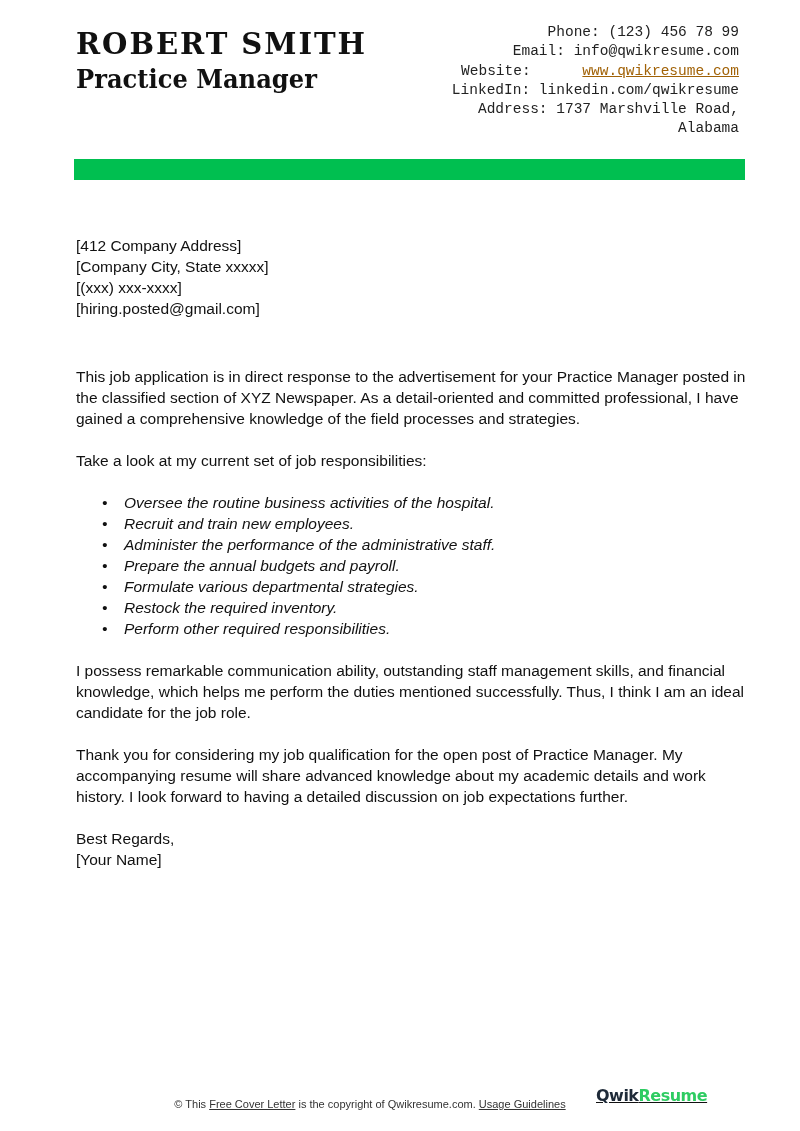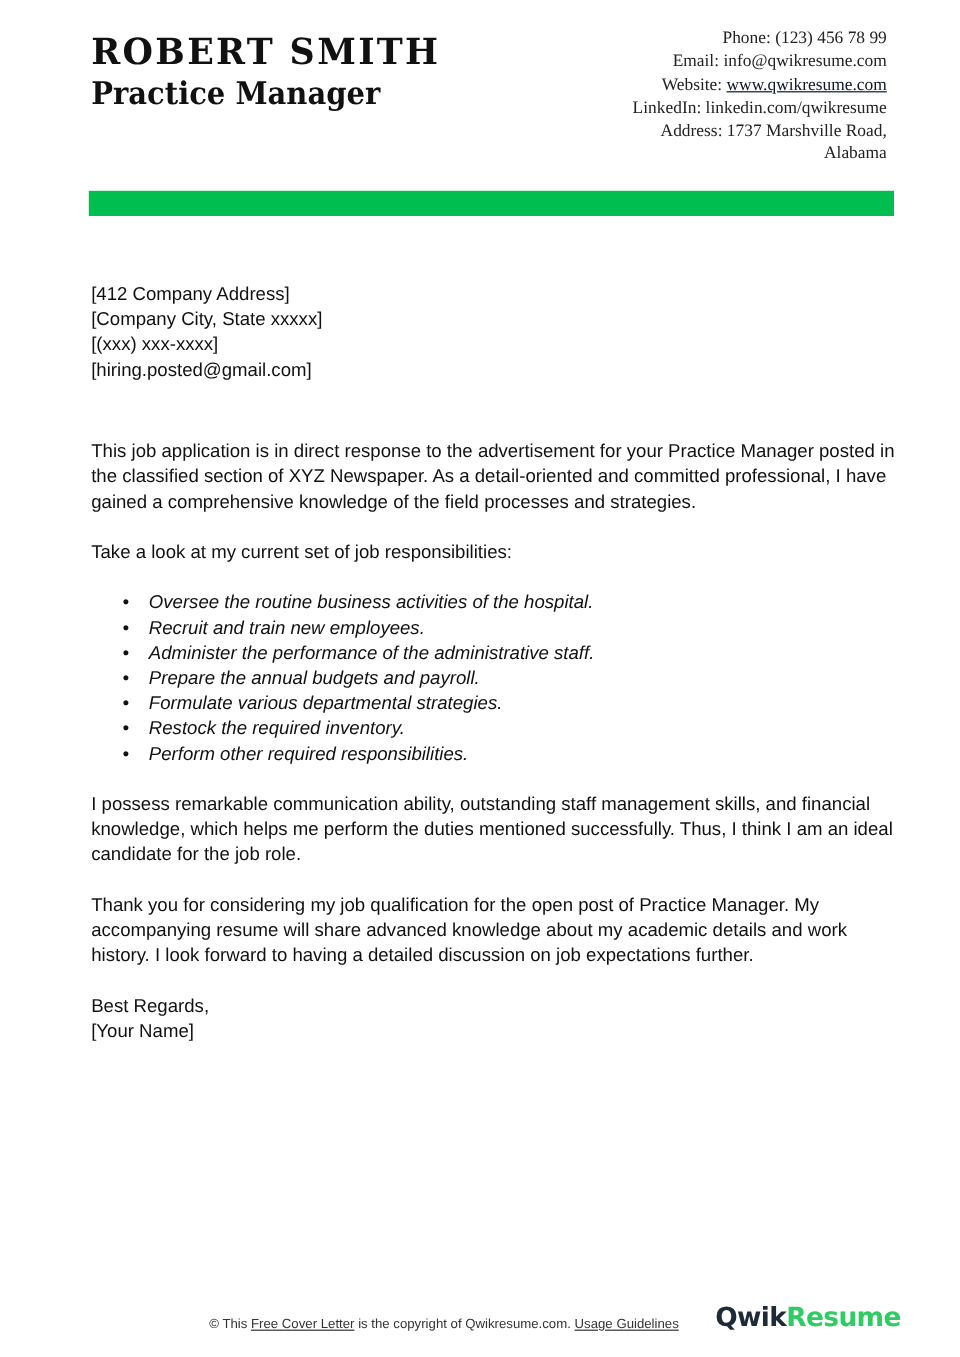--- a/index.html
+++ b/index.html
@@ -1,37 +1,37 @@
 <!DOCTYPE html>
 <html><head>
 <meta charset="utf-8">
 <style>
   html, body { margin: 0; padding: 0; background: #ffffff; }
   body { width: 800px; height: 1131px; position: relative; overflow: hidden; color: #111; }
 
   .name { position: absolute; left: 76px; top: 26px; font-size: 30px; font-weight: bold; letter-spacing: 2px; color: #111; font-family: "DejaVu Serif", serif; transform: scaleX(0.97); transform-origin: left; }
   .role { position: absolute; left: 76px; top: 64px; font-size: 26px; font-weight: bold; color: #111; font-family: "DejaVu Serif", serif; transform: scaleX(0.93); transform-origin: left; }
 
-  .contact { position: absolute; right: 61px; top: 23px; text-align: right; font-family: Liberation Serif, serif; font-size: 14.5px; line-height: 19.3px; color: #222; }
-  .contact a { color: #0f172a; text-decoration: underline; }
+  .contact { position: absolute; right: 61px; top: 23px; text-align: right; font-family: Liberation Mono, monospace; font-size: 14.5px; line-height: 19.3px; color: #222; }
+  .contact a { color: #a16207; text-decoration: underline; margin-left: 43px; }
 
   .bar { position: absolute; left: 74px; top: 159px; width: 671px; height: 21px; background: #00bf50; }
 
   .body { position: absolute; left: 76px; top: 226px; width: 680px; font-family: "Liberation Sans", sans-serif; font-size: 15.5px; line-height: 21px; color: #111; }
   .body p { margin: 0; }
   .gap-s { height: 9px; }
   .gap-m { height: 21px; }
   .gap-l { height: 42px; }
   ul.resp { margin: 0; padding: 0; list-style: none; font-style: italic; }
   ul.resp li { position: relative; padding-left: 48px; }
   ul.resp li::before { content: "\2022"; position: absolute; left: 26px; top: 0; }
 
   .footer { position: absolute; left: 0; top: 1098px; width: 740px; text-align: center; font-family: "Liberation Sans", sans-serif; font-size: 11px; color: #333; }
   .footer a { color: #333; text-decoration: underline; }
-  .logo { position: absolute; left: 596px; top: 1086px; font-family: "DejaVu Sans", sans-serif; font-size: 22px; font-weight: bold; letter-spacing: -0.5px; }
+  .logo { position: absolute; left: 596px; top: 1086px; font-family: "DejaVu Sans", sans-serif; font-size: 16px; font-weight: bold; letter-spacing: -0.5px; text-decoration: underline; }
   .logo .q { color: #1e2a38; }
   .logo .r { color: #2ecc62; }
 </style>
 </head>
 <body>
 
 <div class="name">ROBERT SMITH</div>
 <div class="role">Practice Manager</div>
 
 <div class="contact">

